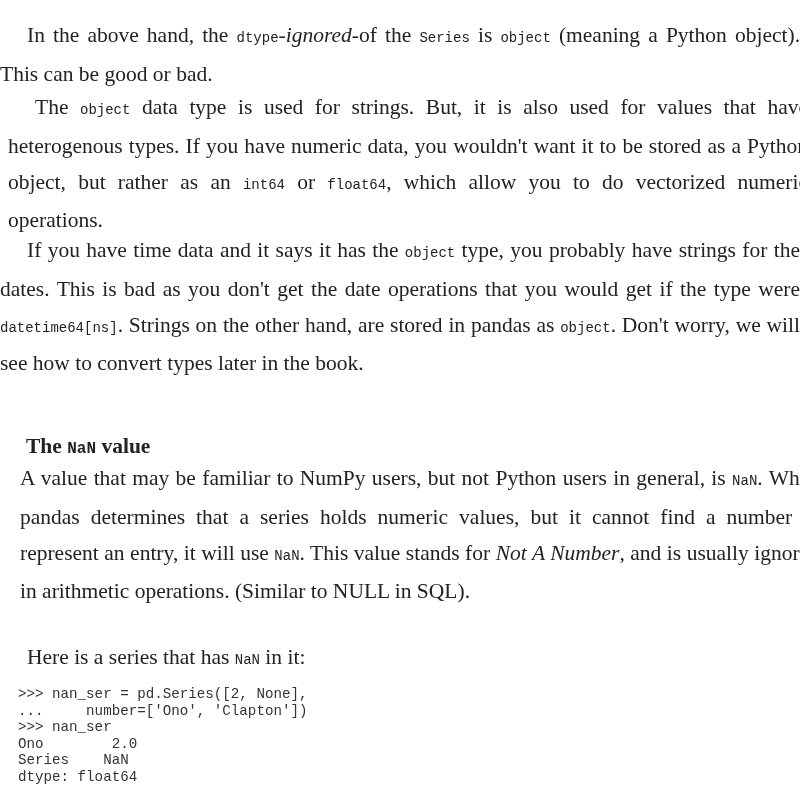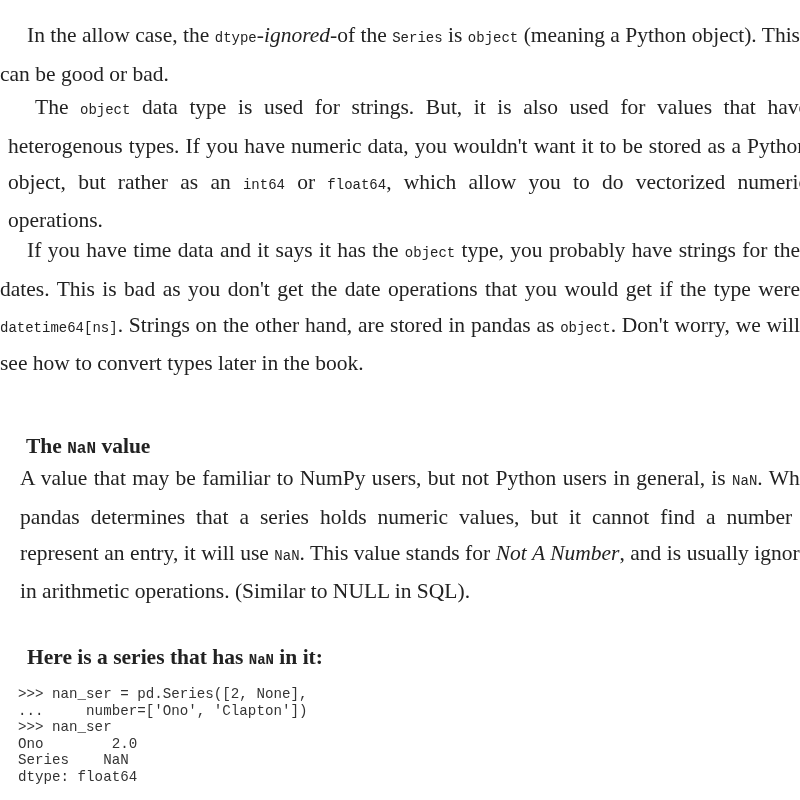--- a/index.html
+++ b/index.html
@@ -71,38 +71,38 @@
   }
 </style>
 </head>
 <body>
 
 <div class="page">
 
   <div class="cutoff-line" style="opacity:0.35">&nbsp;</div>
 
   <p class="para indent" style="top:18px;">
-    <span>In the allow case, the </span><code>dtype</code><span>-</span><em>ignored</em><span>-of the </span><code>Series</code><span> is </span><code>object</code><span> (meaning a Python object). This can be good or bad.</span>
+    <span>In the above hand, the </span><code>dtype</code><span>-</span><em>ignored</em><span>-of the </span><code>Series</code><span> is </span><code>object</code><span> (meaning a Python object). This can be good or bad.</span>
   </p>
 
   <p class="para indent" style="top:90px;padding-left:8px;">
     <span>The </span><code>object</code><span> data type is used for strings. But, it is also used for values that have heterogenous types. If you have numeric data, you wouldn't want it to be stored as a Python object, but rather as an </span><code>int64</code><span> or </span><code>float64</code><span>, which allow you to do vectorized numeric operations.</span>
   </p>
 
   <p class="para indent" style="top:233px;">
     <span>If you have time data and it says it has the </span><code>object</code><span> type, you probably have strings for the dates. This is bad as you don't get the date operations that you would get if the type were </span><code>datetime64[ns]</code><span>. Strings on the other hand, are stored in pandas as </span><code>object</code><span>. Don't worry, we will see how to convert types later in the book.</span>
   </p>
 
   <h3 class="heading"><span>The </span><code>NaN</code><span> value</span></h3>
 
   <p class="para" style="top:461px;margin-left:20px;">
     <span>A value that may be familiar to NumPy users, but not Python users in general, is </span><code>NaN</code><span>. When pandas determines that a series holds numeric values, but it cannot find a number to represent an entry, it will use </span><code>NaN</code><span>. This value stands for </span><em>Not A Number</em><span>, and is usually ignored in arithmetic operations. (Similar to NULL in SQL).</span>
   </p>
 
-  <p class="para indent" style="top:640px;font-weight:bold;">
+  <p class="para indent" style="top:640px;">
     <span>Here is a series that has </span><code>NaN</code><span> in it:</span>
   </p>
 
   <pre class="code-block"><span>&gt;&gt;&gt; nan_ser = pd.Series([2, None],</span>
 <span>...     number=['Ono', 'Clapton'])</span>
 <span>&gt;&gt;&gt; nan_ser</span>
 <span>Ono        2.0</span>
 <span>Series    NaN</span>
 <span>dtype: float64</span></pre>
 

